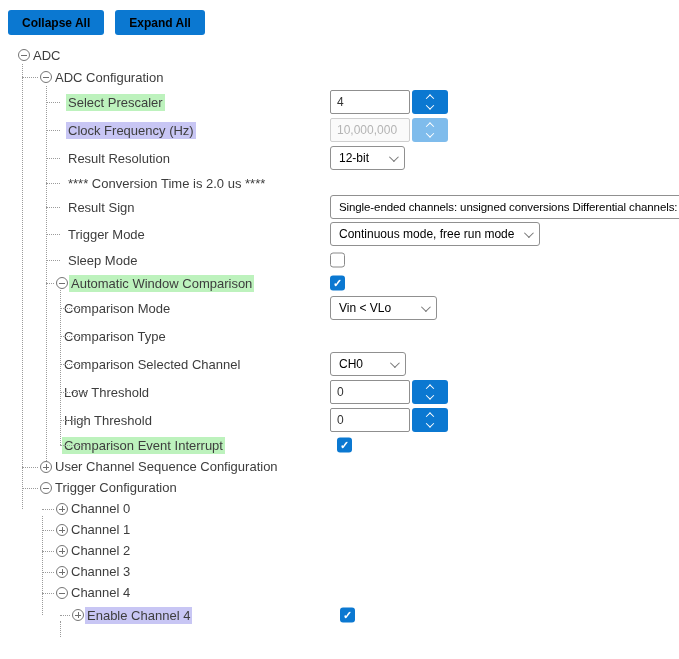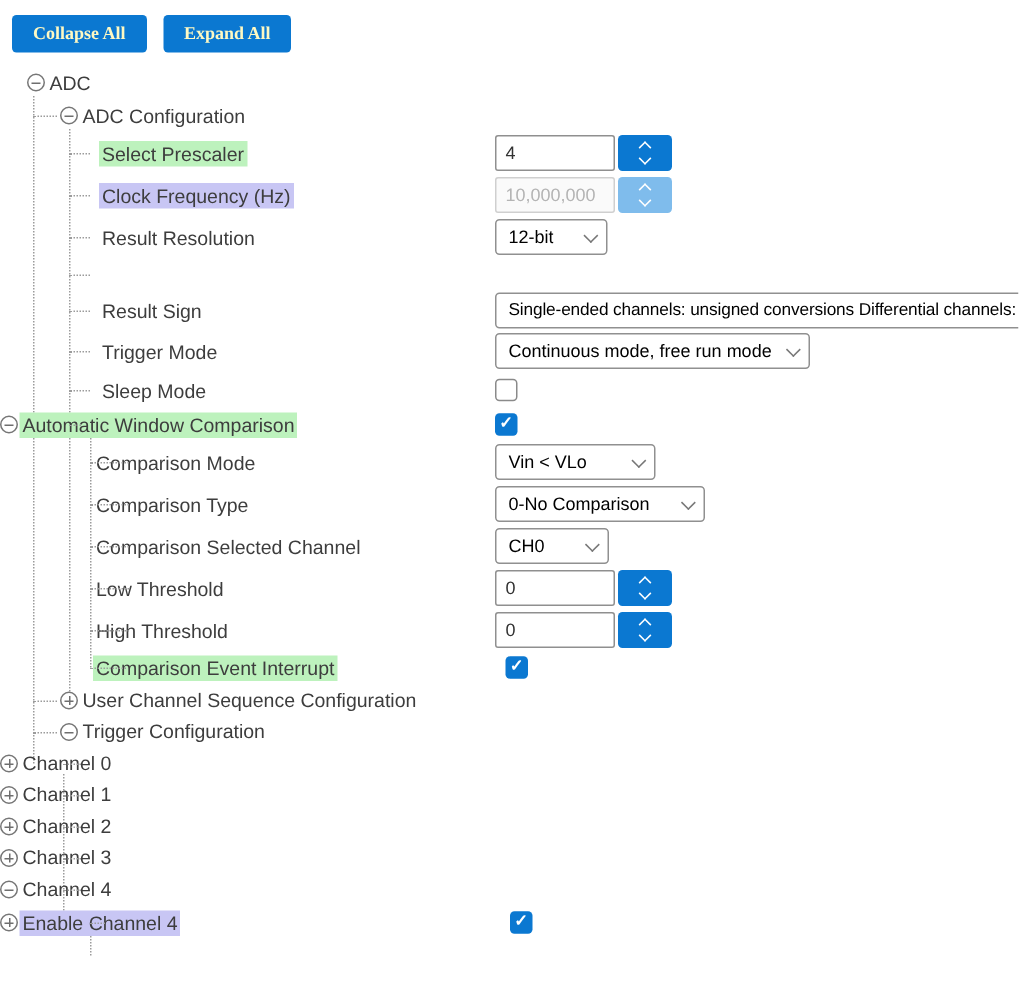--- a/index.html
+++ b/index.html
@@ -1,29 +1,29 @@
 <!DOCTYPE html>
 <html style="--accent-blue: #0b78d1; --disabled-spinner-blue: #7fbcec; --highlight-green: #bdf2bd; --highlight-purple: #c8c6f4;"><head>
 <meta charset="utf-8">
 <style>
   html,body{margin:0;padding:0;background:#fff;}
   #app{position:relative;width:679px;height:659px;background:#fff;overflow:hidden;
        font-family:"Liberation Sans",sans-serif;color:#3d3d3d;}
   
   .toolbar{position:absolute;left:8px;top:10px;display:flex;gap:11px;}
-  .btn{background:var(--accent-blue,#0b78d1);color:#fef9c3;border:none;border-radius:3px;
-       height:25px;padding:0 14px;font-family:Liberation Serif, serif;
+  .btn{background:var(--accent-blue,#0b78d1);color:#000000;border:none;border-radius:3px;
+       height:25px;padding:0 14px;font-family:Liberation Sans, sans-serif;
        font-size:12px;font-weight:bold;cursor:pointer;}
   
   .tree{position:absolute;left:0;top:44px;width:679px;}
   .vline{position:absolute;width:0;border-left:1px dotted #9b9b9b;}
   .row{position:relative;display:flex;align-items:center;width:540px;box-sizing:border-box;}
   .h21{height:21px}.h22{height:22px}.h24{height:24px}.h26{height:26px}.h28{height:28px}
-  .pl18{padding-left:18px}.pl40{padding-left:40px}.pl56{}
-  .pl66{padding-left:66px}.pl72{}.pl90{padding-left:62px}
+  .pl18{padding-left:18px}.pl40{padding-left:40px}.pl56{padding-left:56px}
+  .pl66{padding-left:66px}.pl72{padding-left:72px}.pl90{padding-left:62px}
   .branch{position:absolute;top:50%;border-top:1px dotted #9b9b9b;height:0;}
   .ticon{box-sizing:border-box;flex:none;width:12px;height:12px;border:1px solid #767676;
          border-radius:50%;position:relative;margin-right:1px;background:#fff;cursor:pointer;}
   .ticon::before{content:"";position:absolute;left:2px;right:2px;top:50%;height:1px;background:#6e6e6e;}
   .ticon.plus::after{content:"";position:absolute;top:2px;bottom:2px;left:50%;width:1px;background:#6e6e6e;}
   .tlabel{font-size:13px;color:#3d3d3d;padding:1px 2px;white-space:nowrap;}
   .hl-g{background:var(--highlight-green,#bdf2bd);}
   .hl-p{background:var(--highlight-purple,#c8c6f4);}
   
   .ctl{position:absolute;left:330px;top:50%;transform:translateY(-50%);display:flex;align-items:center;}
@@ -112,20 +112,21 @@
       <span class="ctl">
         <span class="select w-res">
           <span class="sel-text">12-bit</span>
           <span class="sel-chev"></span>
         </span>
       </span>
     </div>
 
     <div class="row h22 pl66">
       <span class="branch" style="left:46px;width:14px"></span>
+      <span class="tlabel">**** Conversion Time is 2.0 us ****</span>
     </div>
 
     <div class="row h26 pl66">
       <span class="branch" style="left:46px;width:14px"></span>
       <span class="tlabel">Result Sign</span>
       <span class="ctl">
         <span class="select w-sign">
           <span class="sel-text">Single-ended channels: unsigned conversions Differential channels: sig</span>
 
         </span>
@@ -167,26 +168,20 @@
         <span class="select w-cmode">
           <span class="sel-text">Vin &lt; VLo</span>
           <span class="sel-chev"></span>
         </span>
       </span>
     </div>
 
     <div class="row h28 pl90">
       <span class="branch" style="left:60px;width:26px"></span>
       <span class="tlabel">Comparison Type</span>
-      <span class="ctl">
-        <span class="select w-ctype">
-          <span class="sel-text">0-No Comparison</span>
-          <span class="sel-chev"></span>
-        </span>
-      </span>
     </div>
 
     <div class="row h28 pl90">
       <span class="branch" style="left:60px;width:26px"></span>
       <span class="tlabel">Comparison Selected Channel</span>
       <span class="ctl">
         <span class="select w-chan">
           <span class="sel-text">CH0</span>
           <span class="sel-chev"></span>
         </span>

